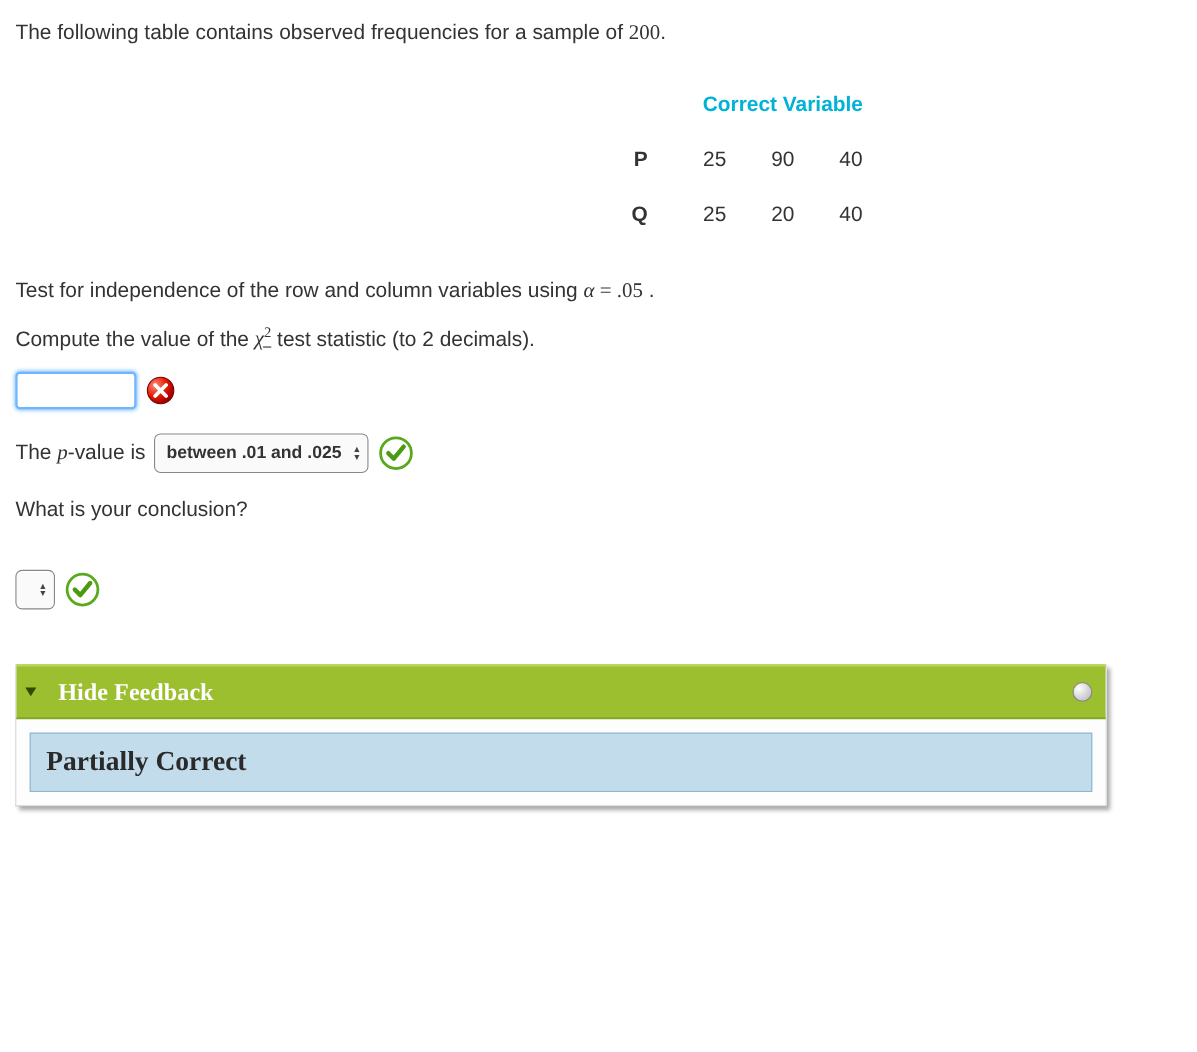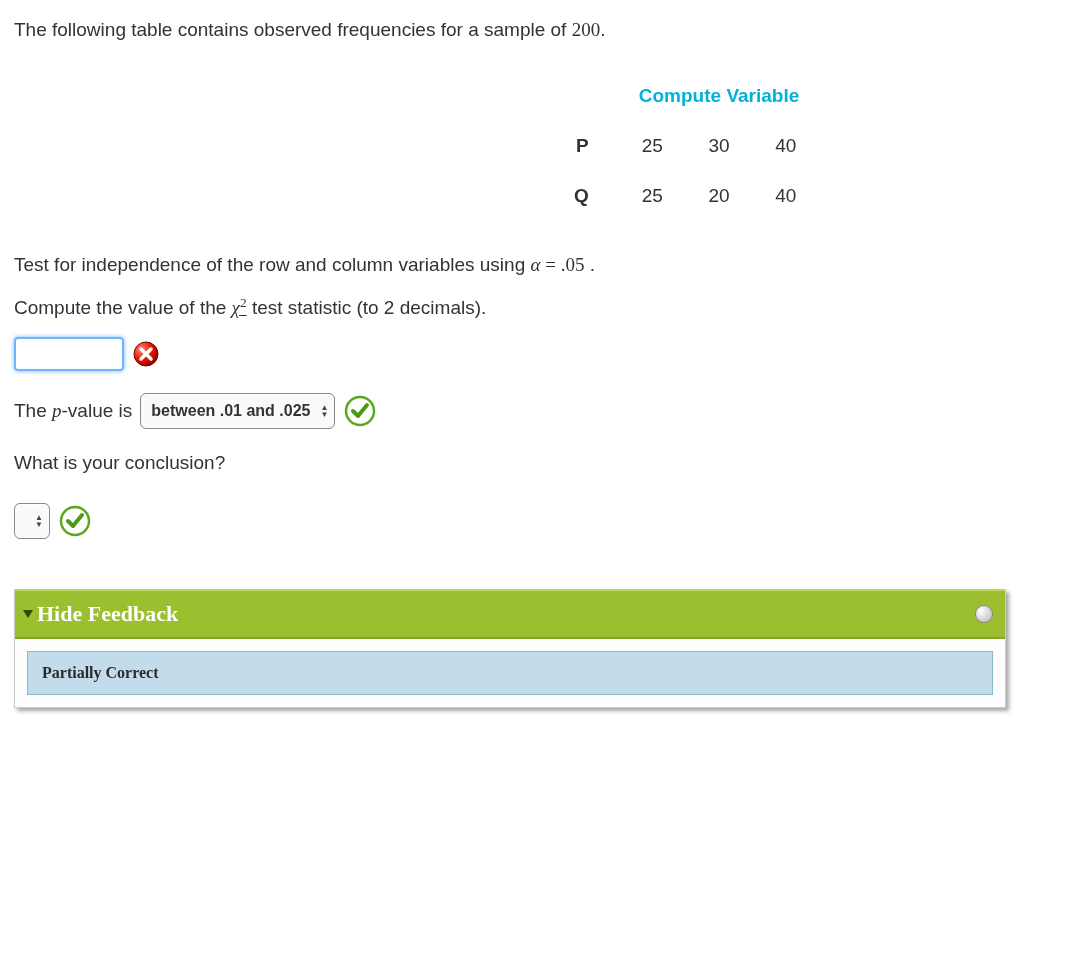--- a/index.html
+++ b/index.html
@@ -98,21 +98,21 @@
     font-weight: bold;
     font-size: 22px;
     padding: 10px 12px 10px 8px;
     display: flex;
     align-items: center;
     justify-content: space-between;
   }
   .feedback-header .left {
     display: flex;
     align-items: center;
-    gap: 4px;
+    gap: 20px;
   }
   .tri {
     width: 0; height: 0;
     border-left: 5px solid transparent;
     border-right: 5px solid transparent;
     border-top: 8px solid #2f4b00;
   }
   .refresh-dot {
     width: 16px; height: 16px;
     border-radius: 50%;
@@ -122,21 +122,21 @@
   .feedback-body-wrap {
     background: #fdfdfd;
     padding: 12px;
   }
   .feedback-body {
     background: #c2dceb;
     border: 1px solid #8fb6cf;
     padding: 12px 14px;
     font-family: Georgia, 'Times New Roman', serif;
     font-weight: bold;
-    font-size: 16px;
+    font-size: 25px;
     color: #2a2a2a;
   }
   .row-inline {
     display: flex;
     align-items: center;
     margin-bottom: 22px;
   }
   
   .chi2 {
     font-family: Georgia, 'Times New Roman', serif;
@@ -149,26 +149,26 @@
 <body>
 
 <div class="line">
   <span>The following table contains observed frequencies for a sample of </span><span class="serif-num">200</span><span>.</span>
 </div>
 
 <table class="freq-table">
   <tbody>
       <tr>
     <th></th>
-    <th colspan="3" class="cyan">Compute Variable</th>
+    <th colspan="3" class="cyan">Correct Variable</th>
   </tr>
   <tr>
     <th class="bold" style="text-align:right; padding-right:30px;">P</th>
     <td>25</td>
-    <td>30</td>
+    <td>90</td>
     <td>40</td>
   </tr>
   <tr>
     <th class="bold" style="text-align:right; padding-right:30px;">Q</th>
     <td>25</td>
     <td>20</td>
     <td>40</td>
   </tr>
 </tbody>
   </table>
@@ -211,21 +211,21 @@
       </span>
   </span>
   <span class="icon">
     <svg width="34" height="34" viewBox="0 0 34 34">
       <circle cx="17" cy="17" r="14" fill="#fff" stroke="#5aa81c" stroke-width="2.5"></circle>
       <path d="M10 17 L15 22 L24 11" fill="none" stroke="#4b9b12" stroke-width="4" stroke-linecap="round" stroke-linejoin="round"></path>
     </svg>
   </span>
 </div>
 
-<div class="line" style="margin-bottom:26px;">What is your conclusion?</div>
+<div class="line" style="margin-bottom:40px;">What is your conclusion?</div>
 
 <div class="row-inline" style="margin-bottom:0;">
   <span class="sel">
     <span class="arrows">
         <span>▲</span>
         <span>▼</span>
       </span>
   </span>
   <span class="icon">
     <svg width="34" height="34" viewBox="0 0 34 34">

